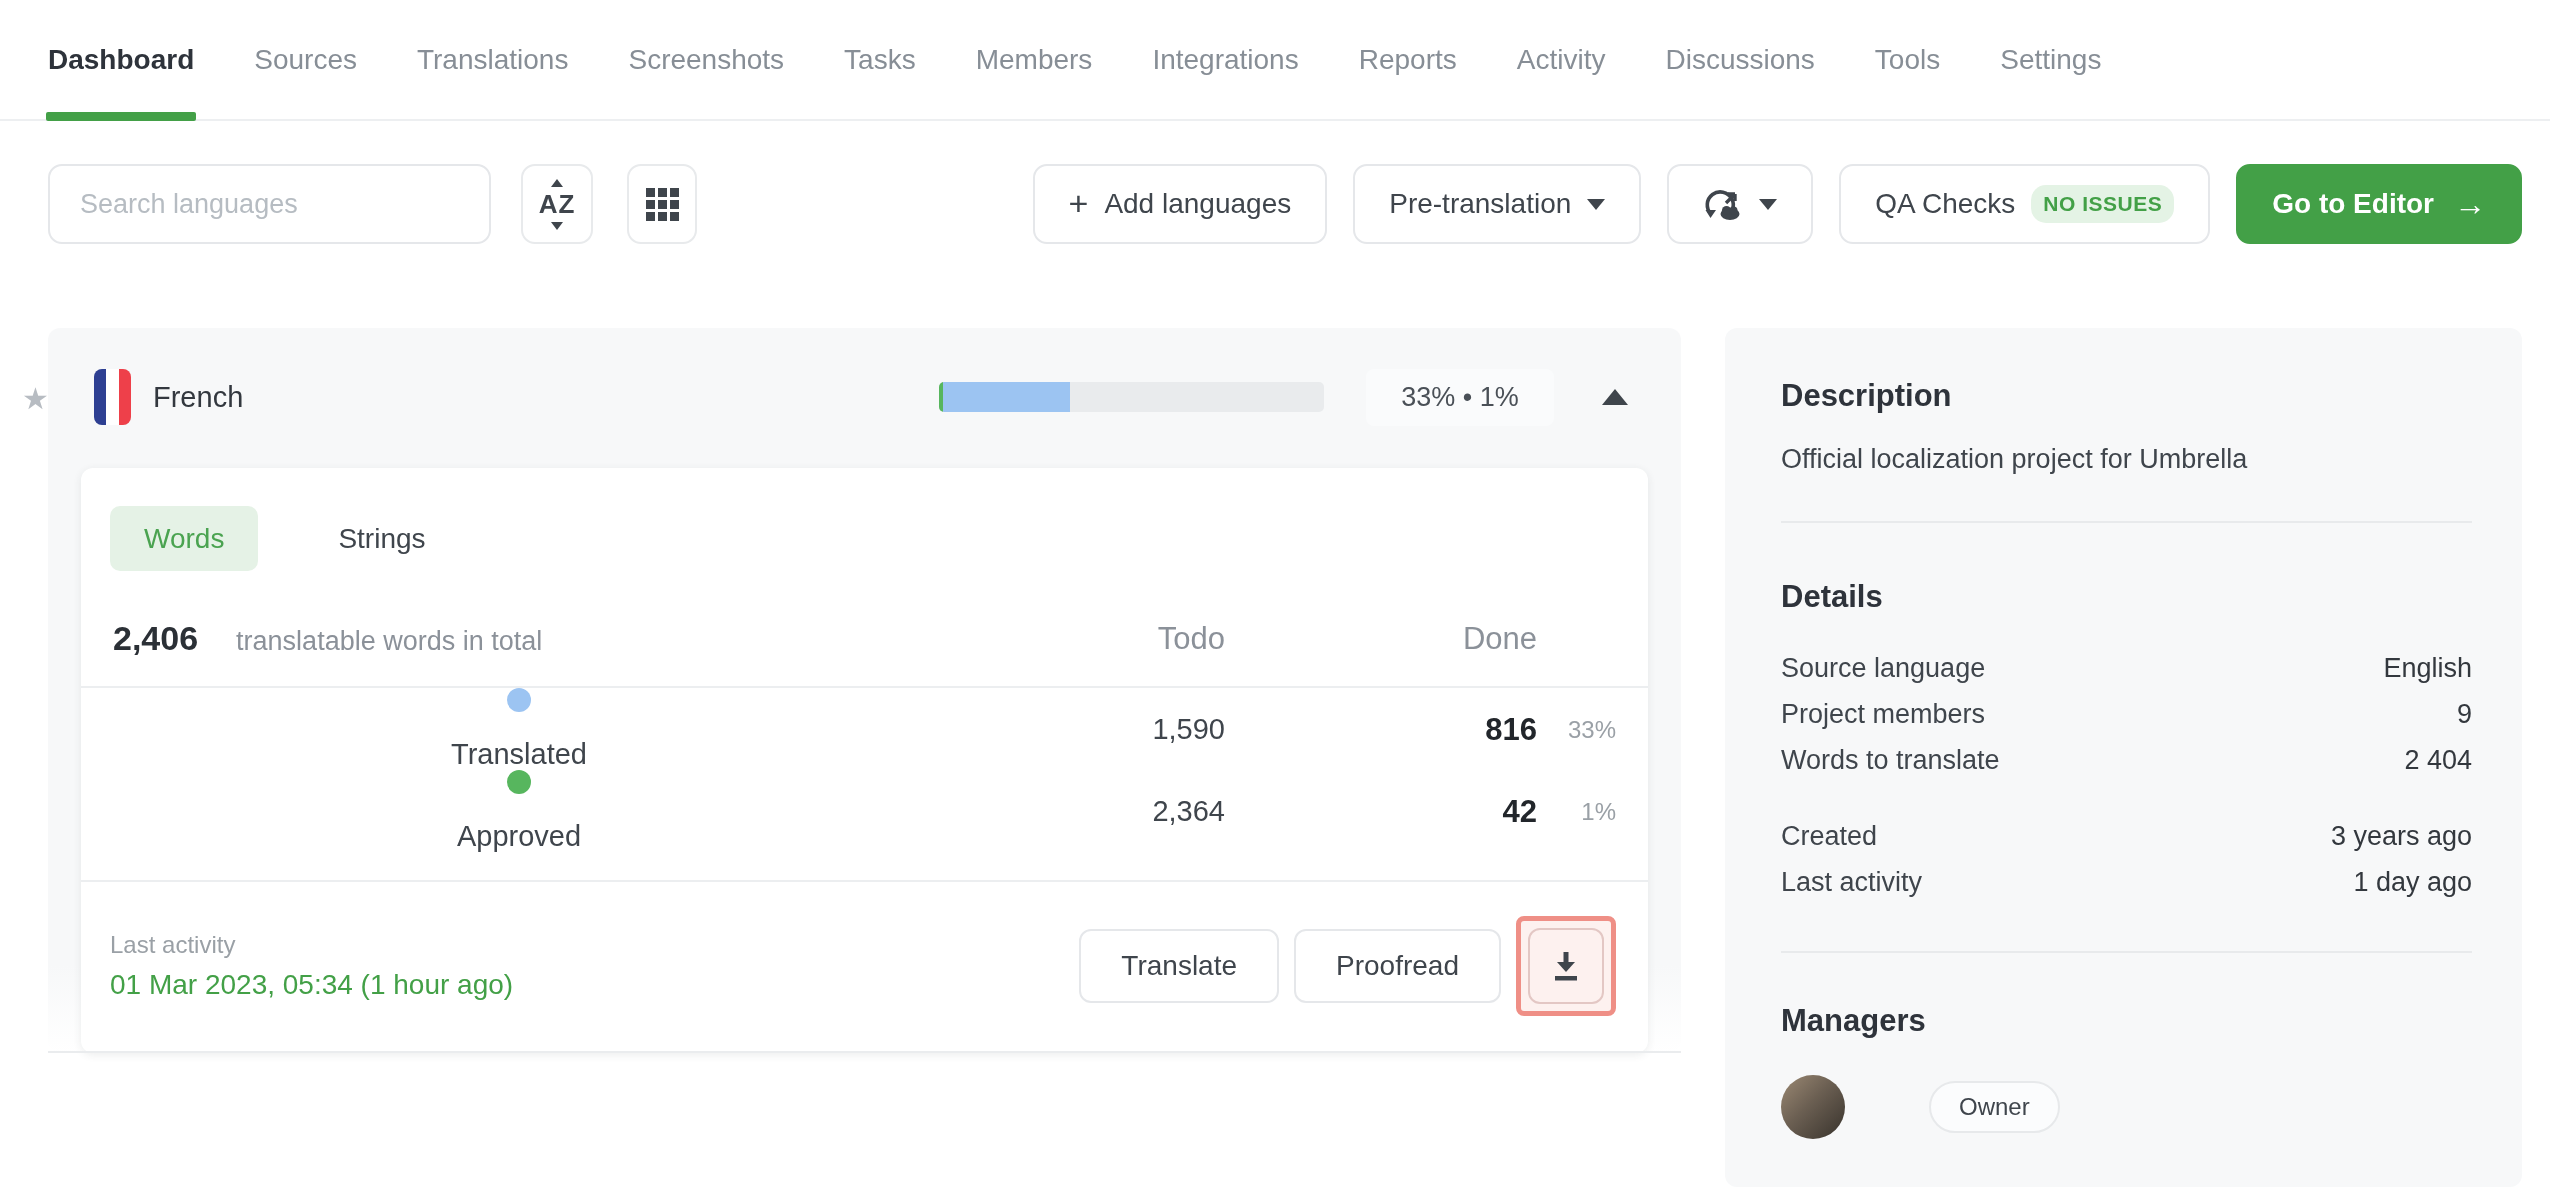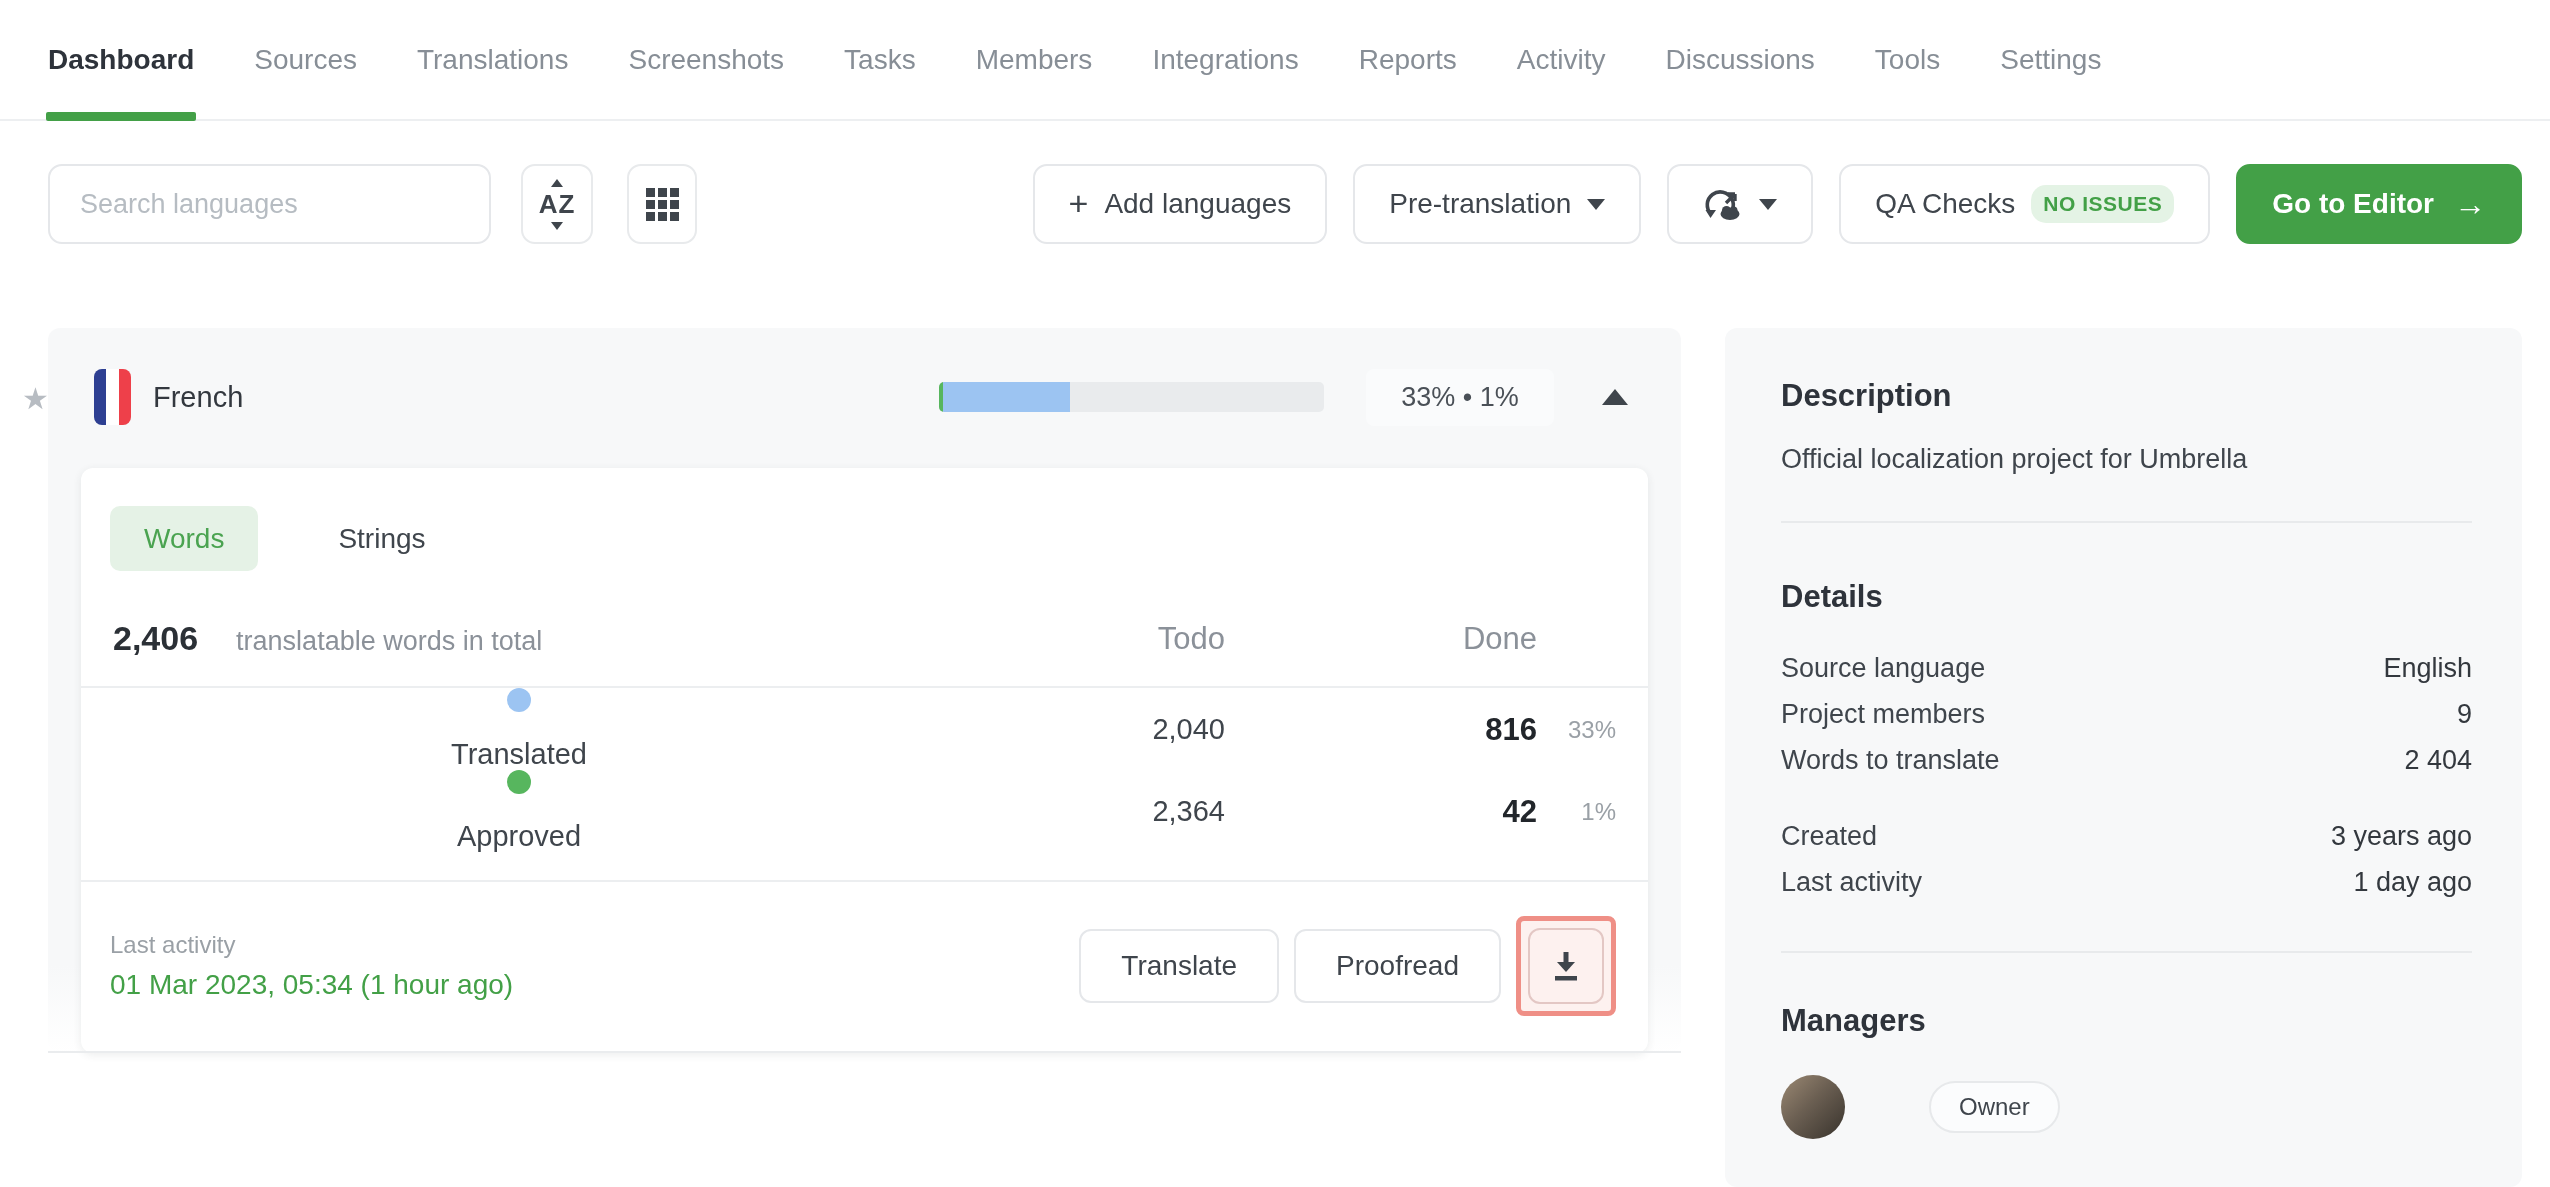--- a/index.html
+++ b/index.html
@@ -232,21 +232,21 @@
         <span></span>
       </div>
 
       <div class="divider"></div>
 
       <div class="stats-grid stat-row">
         <span class="row-label">
           <span class="dot" style="background:#9cc4f2"></span>
           <span>Translated</span>
         </span>
-        <span class="num">2,040</span>
+        <span class="num">1,590</span>
         <span class="num-done">816</span>
         <span class="num-pct">33%</span>
       </div>
 
       <div class="stats-grid stat-row">
         <span class="row-label">
           <span class="dot" style="background:#57b65e"></span>
           <span>Approved</span>
         </span>
         <span class="num">2,364</span>

